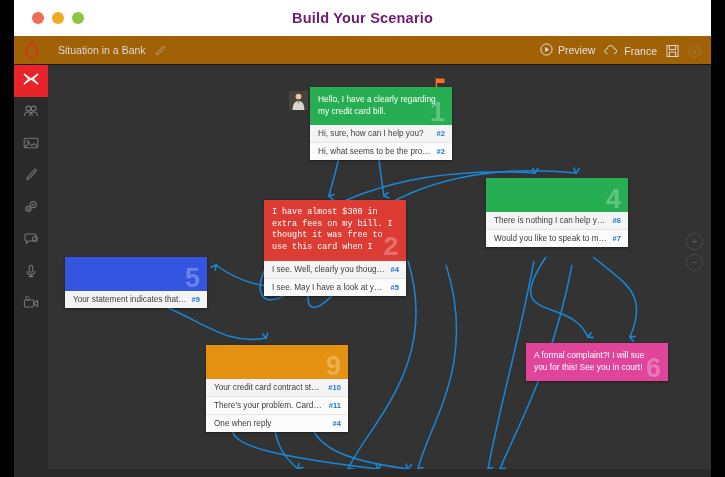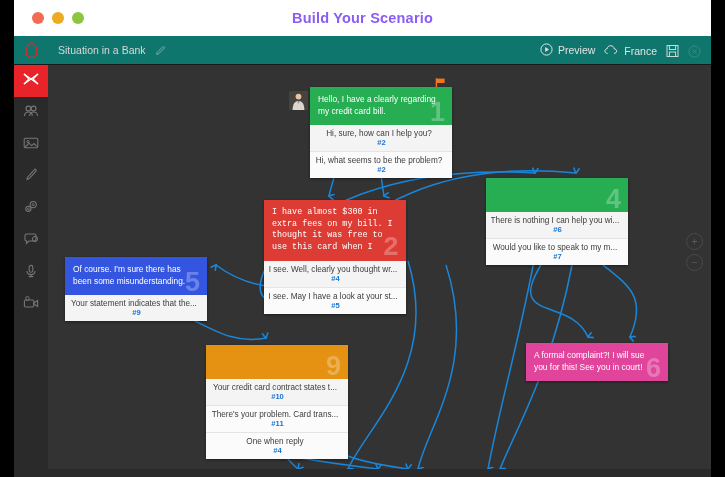--- a/index.html
+++ b/index.html
@@ -23,27 +23,27 @@
   }
   .traffic {
     position: absolute; left: 18px; top: 50%; transform: translateY(-50%);
     display: flex; gap: 8px;
   }
   .tl { width: 12px; height: 12px; border-radius: 50%; }
   .tl.red { background: #f26b54; }
   .tl.amber { background: #eeaa20; }
   .tl.green { background: #8cc63f; }
   .win-title {
-    font-size: 14.5px; font-weight: bold; color: #8b5cf6; letter-spacing: .2px;
+    font-size: 14.5px; font-weight: bold; color: #701a75; letter-spacing: .2px;
   }
 
   
   .toolbar {
     position: absolute; left: 14px; top: 36px; width: 697px; height: 29px;
-    background: #0f766e;
+    background: #a16207;
     display: flex; align-items: center;
     border-bottom: 1px solid #1a1a1a;
   }
   .brand-logo {
     width: 34px; display: flex; align-items: center; justify-content: center;
   }
   .scn-name {
     color: #d8d8d8; font-size: 10.5px; margin-left: 10px; white-space: nowrap;
   }
   .edit-pencil { margin-left: 9px; display: flex; align-items: center; opacity: .62; }
@@ -96,21 +96,20 @@
     font-size: 27px; font-weight: bold; line-height: 27px;
     color: rgba(255,255,255,.27);
   }
   .node-replies { background: #fdfdfd; }
   .reply {
     display: flex; align-items: center;
     padding: 4px 7px 4px 8px;
     font-size: 8.2px; color: #3c3c3c;
     border-top: 1px solid #e4e4e4;
     background: #fbfbfb;
-    flex-direction: column;
   }
   .reply:first-child { border-top: none; background: #f4f4f4; }
   .reply-txt {
     flex: 1; white-space: nowrap; overflow: hidden; text-overflow: ellipsis;
     padding-right: 5px;
   }
   .reply-ref { color: #1a73d4; font-size: 7.6px; font-weight: bold; }
 
   .node-avatar {
     position: absolute; left: -21px; top: 4px;
@@ -355,21 +354,21 @@
               <span class="reply-txt">There is nothing I can help you wi...</span>
               <span class="reply-ref">#6</span>
             </div>
             <div class="reply">
               <span class="reply-txt">Would you like to speak to my m...</span>
               <span class="reply-ref">#7</span>
             </div>
           </div>
         </div>
         <div class="node" style="left: 17px; top: 192px;">
-          <div class="node-head" style="background: rgb(51, 85, 224);"><span>Of course. I'm sure there has been some misunderstanding.</span><span class="node-num">5</span></div>
+          <div class="node-head" style="background: rgb(51, 85, 224);"><span class="node-num">5</span></div>
           <div class="node-replies">
             <div class="reply">
               <span class="reply-txt">Your statement indicates that the...</span>
               <span class="reply-ref">#9</span>
             </div>
           </div>
         </div>
         <div class="node" style="left: 158px; top: 280px;">
           <div class="node-head" style="background: rgb(229, 145, 18);"><span class="node-num">9</span></div>
           <div class="node-replies">

